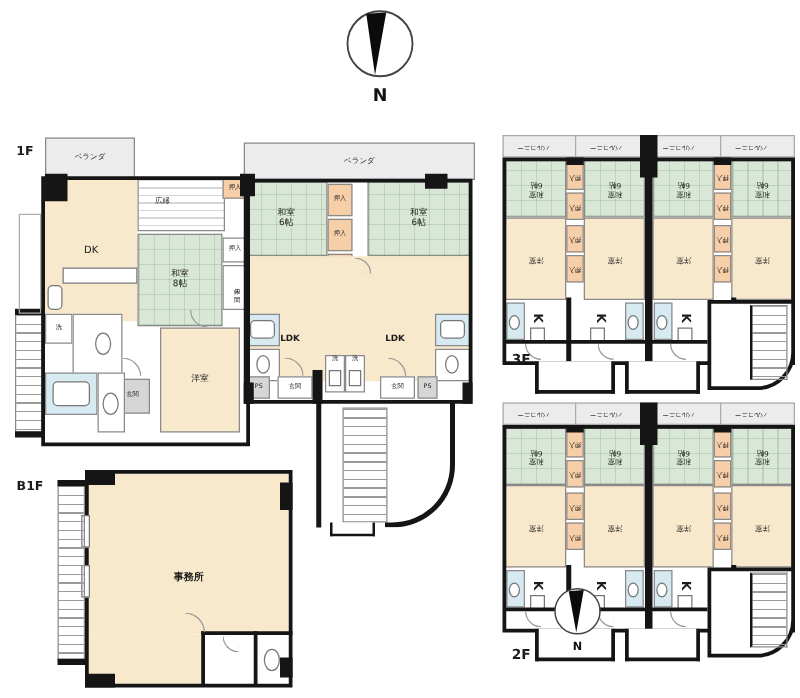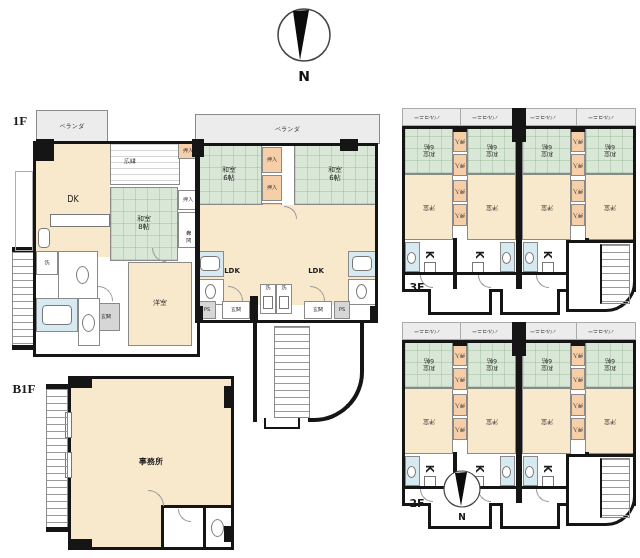--- a/index.html
+++ b/index.html
@@ -31,21 +31,21 @@
   .outline { position:absolute; border:3px solid #151515; }
   .thin1 { position:absolute; border:1px solid #8a8a8a; }
   .notch { position:absolute; border:3px solid #151515; border-top:none; background:#fff; }
   .curve { position:absolute; border-right:4px solid #151515; border-bottom:4px solid #151515;
            border-bottom-right-radius:50px; }
   .stairblock { position:absolute; border:3px solid #151515; border-bottom-right-radius:30px; background:#fff; }
   .lbl { position:absolute; display:flex; align-items:center; justify-content:center;
          text-align:center; line-height:1.1; }
   .f5 { font-size:5px; } .f6 { font-size:6px; } .f7 { font-size:7px; }
   .f8 { font-size:8px; } .f10 { font-size:10px; font-weight:bold; }
-  .f11 { font-size:11px; font-weight:bold; } .f13 { font-size:13px; font-weight:bold;font-family:Liberation Serif, serif; }
+  .f11 { font-size:11px; font-weight:bold; } .f13 { font-size:10px; font-weight:bold; }
   .r180 { transform:rotate(180deg); display:inline-block; }
   .r90  { transform:rotate(90deg);  display:inline-block; }
   .ml { white-space:pre-line; }
   .vert { writing-mode:vertical-rl; letter-spacing:1px; }
   .arc { position:absolute; border:1px solid #9a9a9a; background:transparent; }
   .arc.tr { border-left:none; border-bottom:none; border-top-right-radius:100%; }
   .arc.bl { border-right:none; border-top:none;  border-bottom-left-radius:100%; }
   .oval { position:absolute; border:1px solid #777; border-radius:50%; background:#fff; }
   .tub  { position:absolute; border:1px solid #777; border-radius:4px; background:#fff; }
   .sq   { position:absolute; border:1px solid #777; background:#fff; }
@@ -433,19 +433,19 @@
 <div class="wall" style="left:571px;top:340px;width:14px;height:6px"></div>
 <div class="wall" style="left:404px;top:486px;width:162px;height:3px"></div>
 <div class="arc bl" style="left:420px;top:489px;width:13px;height:13px"></div>
 <div class="arc bl" style="left:478px;top:489px;width:13px;height:13px"></div>
 <div class="arc bl" style="left:536px;top:489px;width:13px;height:13px"></div>
 <div class="outline" style="left:402px;top:340px;width:234px;height:166px"></div>
 <div class="notch" style="left:428px;top:503px;width:64px;height:26px"></div>
 <div class="notch" style="left:500px;top:503px;width:60px;height:26px"></div>
 <div class="stairblock" style="left:566px;top:454px;width:70px;height:72px"></div>
 <div class="thin1 stairsH" style="left:600px;top:458px;width:30px;height:60px;border-left:2px solid #151515"></div>
-<div class="lbl f11" style="left:404px;top:496px;width:26px;height:16px">2F</div>
+<div class="lbl f11" style="left:404px;top:516px;width:26px;height:16px">2F</div>
 
 <svg class="abs" style="left:438px;top:468px" width="48" height="56">
   <circle cx="24" cy="21" r="18" fill="#fff" stroke="#444" stroke-width="1.2"></circle>
   <polygon points="17,5 29,4 23,38" fill="#0b0b0b"></polygon>
   <text x="24" y="52" text-anchor="middle" font-size="9" font-weight="bold" fill="#111">N</text>
 </svg>
 
 </body></html>

